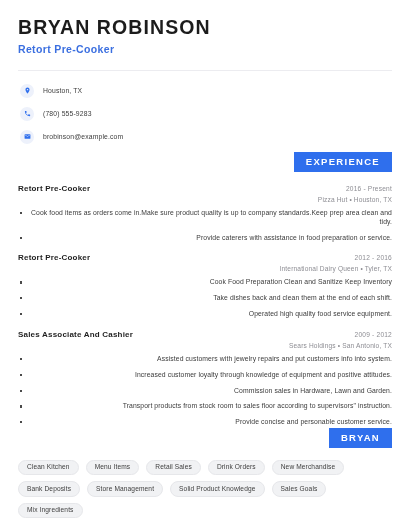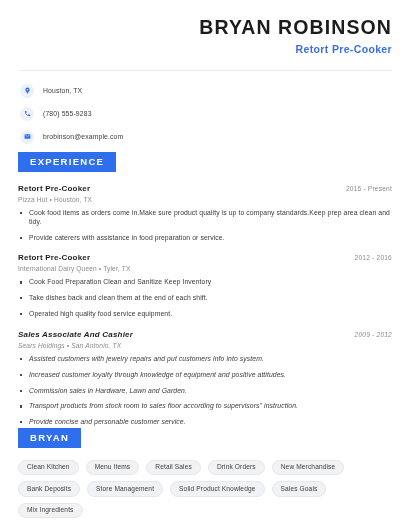--- a/index.html
+++ b/index.html
@@ -18,21 +18,21 @@
     width: 410px;
     height: 530px;
     box-sizing: border-box;
     padding: 0 18px;
     background: #ffffff;
     position: relative;
   }
 
   
   .header {
-    text-align: right;
+    text-align: left;
     padding-top: 16px;
   }
   .name {
     font-size: 19.5px;
     font-weight: bold;
     letter-spacing: 1.1px;
     color: #1c1c1c;
     line-height: 1.15;
   }
   .job-title {
@@ -71,36 +71,36 @@
     margin-right: 9px;
   }
   .ico svg { display:block; }
   .contact-text {
     font-size: 6.8px;
     color: #3d3d3d;
     letter-spacing: 0.15px;
   }
 
   
-  .section { margin-top: 0; }
+  .section { margin-top: 0; text-align: right; }
   .badge {
     display: inline-block;
     background: #2f6fed;
     color: #ffffff;
     font-size: 9.5px;
     font-weight: bold;
     letter-spacing: 1.3px;
     padding: 5px 12px 5px 12px;
     line-height: 1;
   }
 
   
   .jobs { margin-top: 12px; }
   .job { margin-bottom: 11px; }
-  .job:last-child { margin-bottom: 0; font-style: italic; }
+  .job:last-child { margin-bottom: 0; }
   .job-head {
     display: flex;
     justify-content: space-between;
     align-items: baseline;
   }
   .job-role {
     font-size: 8px;
     font-weight: bold;
     color: #1f1f1f;
     letter-spacing: 0.2px;

